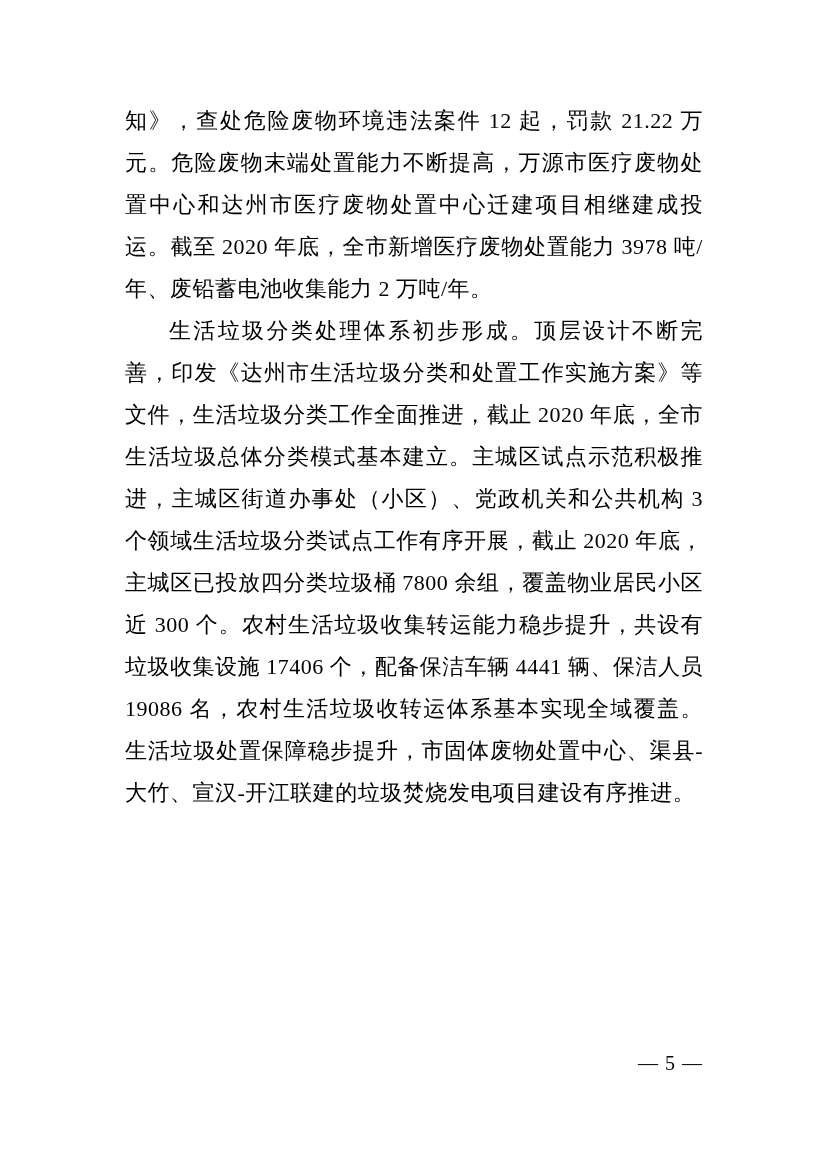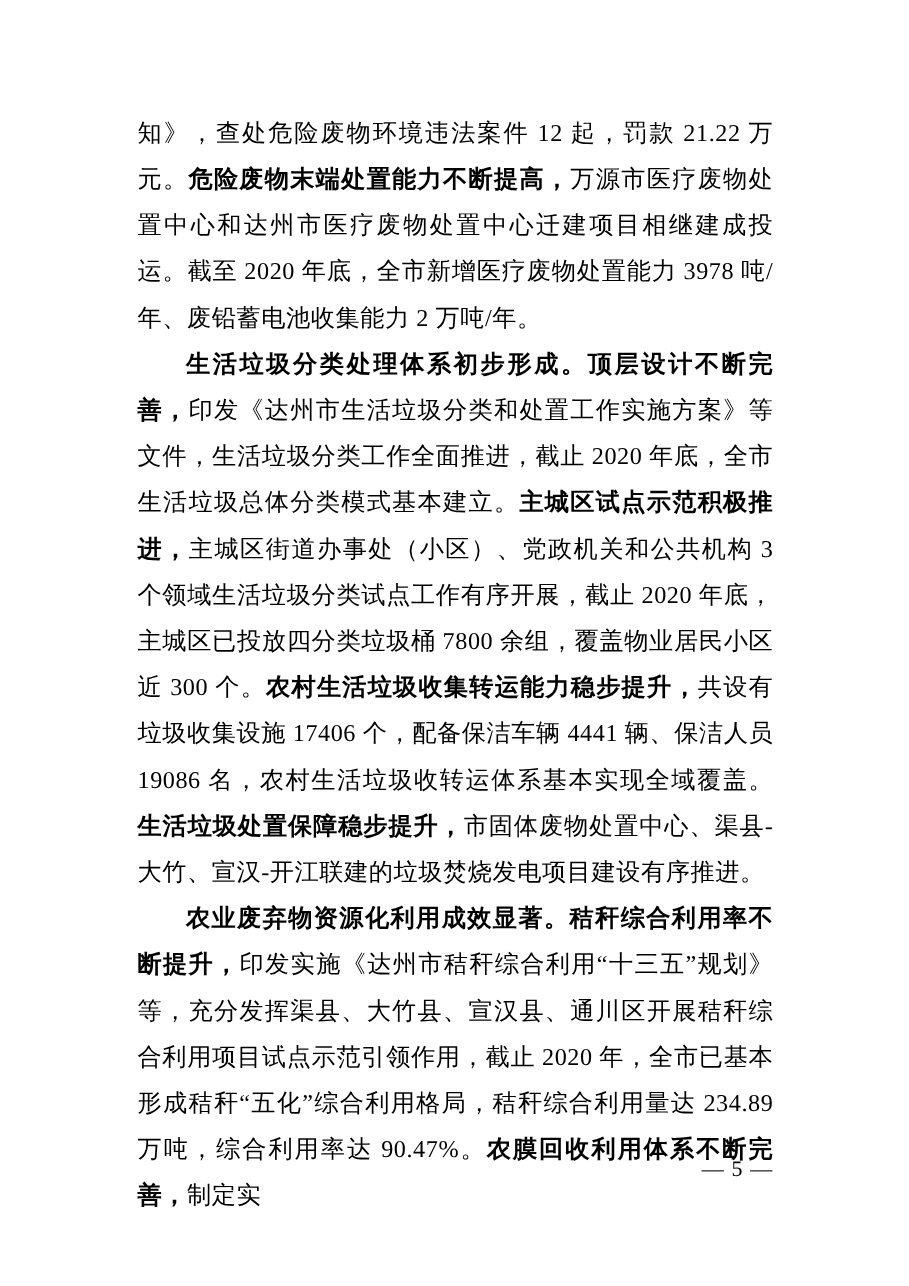--- a/index.html
+++ b/index.html
@@ -29,35 +29,34 @@
     text-align: justify;
     letter-spacing: 0.5px;
   }
   .para.indent {
     text-indent: 2em;
   }
   .run {
     font-weight: normal;
   }
   .run-bold {
-    font-weight: bold;
+    font-weight: normal;
     font-family: "Liberation Sans", "DejaVu Sans", sans-serif;
   }
   .page-footer {
     position: absolute;
     left: 125px;
     top: 1052px;
     width: 578px;
     text-align: right;
     font-size: 20px;
     letter-spacing: 1px;
   }
 </style>
 </head>
 <body>
 
 <div id="doc" class="doc-body">
     <p class="para"><span class="run">知》，查处危险废物环境违法案件 12 起，罚款 21.22 万元。</span><span class="run-bold">危险废物末端处置能力不断提高，</span><span class="run">万源市医疗废物处置中心和达州市医疗废物处置中心迁建项目相继建成投运。截至 2020 年底，全市新增医疗废物处置能力 3978 吨/年、废铅蓄电池收集能力 2 万吨/年。</span></p>
     <p class="para indent"><span class="run-bold">生活垃圾分类处理体系初步形成。顶层设计不断完善，</span><span class="run">印发《达州市生活垃圾分类和处置工作实施方案》等文件，生活垃圾分类工作全面推进，截止 2020 年底，全市生活垃圾总体分类模式基本建立。</span><span class="run-bold">主城区试点示范积极推进，</span><span class="run">主城区街道办事处（小区）、党政机关和公共机构 3 个领域生活垃圾分类试点工作有序开展，截止 2020 年底，主城区已投放四分类垃圾桶 7800 余组，覆盖物业居民小区近 300 个。</span><span class="run-bold">农村生活垃圾收集转运能力稳步提升，</span><span class="run">共设有垃圾收集设施 17406 个，配备保洁车辆 4441 辆、保洁人员 19086 名，农村生活垃圾收转运体系基本实现全域覆盖。</span><span class="run-bold">生活垃圾处置保障稳步提升，</span><span class="run">市固体废物处置中心、渠县-大竹、宣汉-开江联建的垃圾焚烧发电项目建设有序推进。</span></p>
-    <p class="para indent"><span class="run-bold">农业废弃物资源化利用成效显著。秸秆综合利用率不断提升，</span><span class="run">印发实施《达州市秸秆综合利用“十三五”规划》等，充分发挥渠县、大竹县、宣汉县、通川区开展秸秆综合利用项目试点示范引领作用，截止 2020 年，全市已基本形成秸秆“五化”综合利用格局，秸秆综合利用量达 234.89 万吨，综合利用率达 90.47%。</span><span class="run-bold">农膜回收利用体系不断完善，</span><span class="run">制定实</span></p>
   </div>
 
 <div class="page-footer">— 5 —</div>
 
 </body></html>

